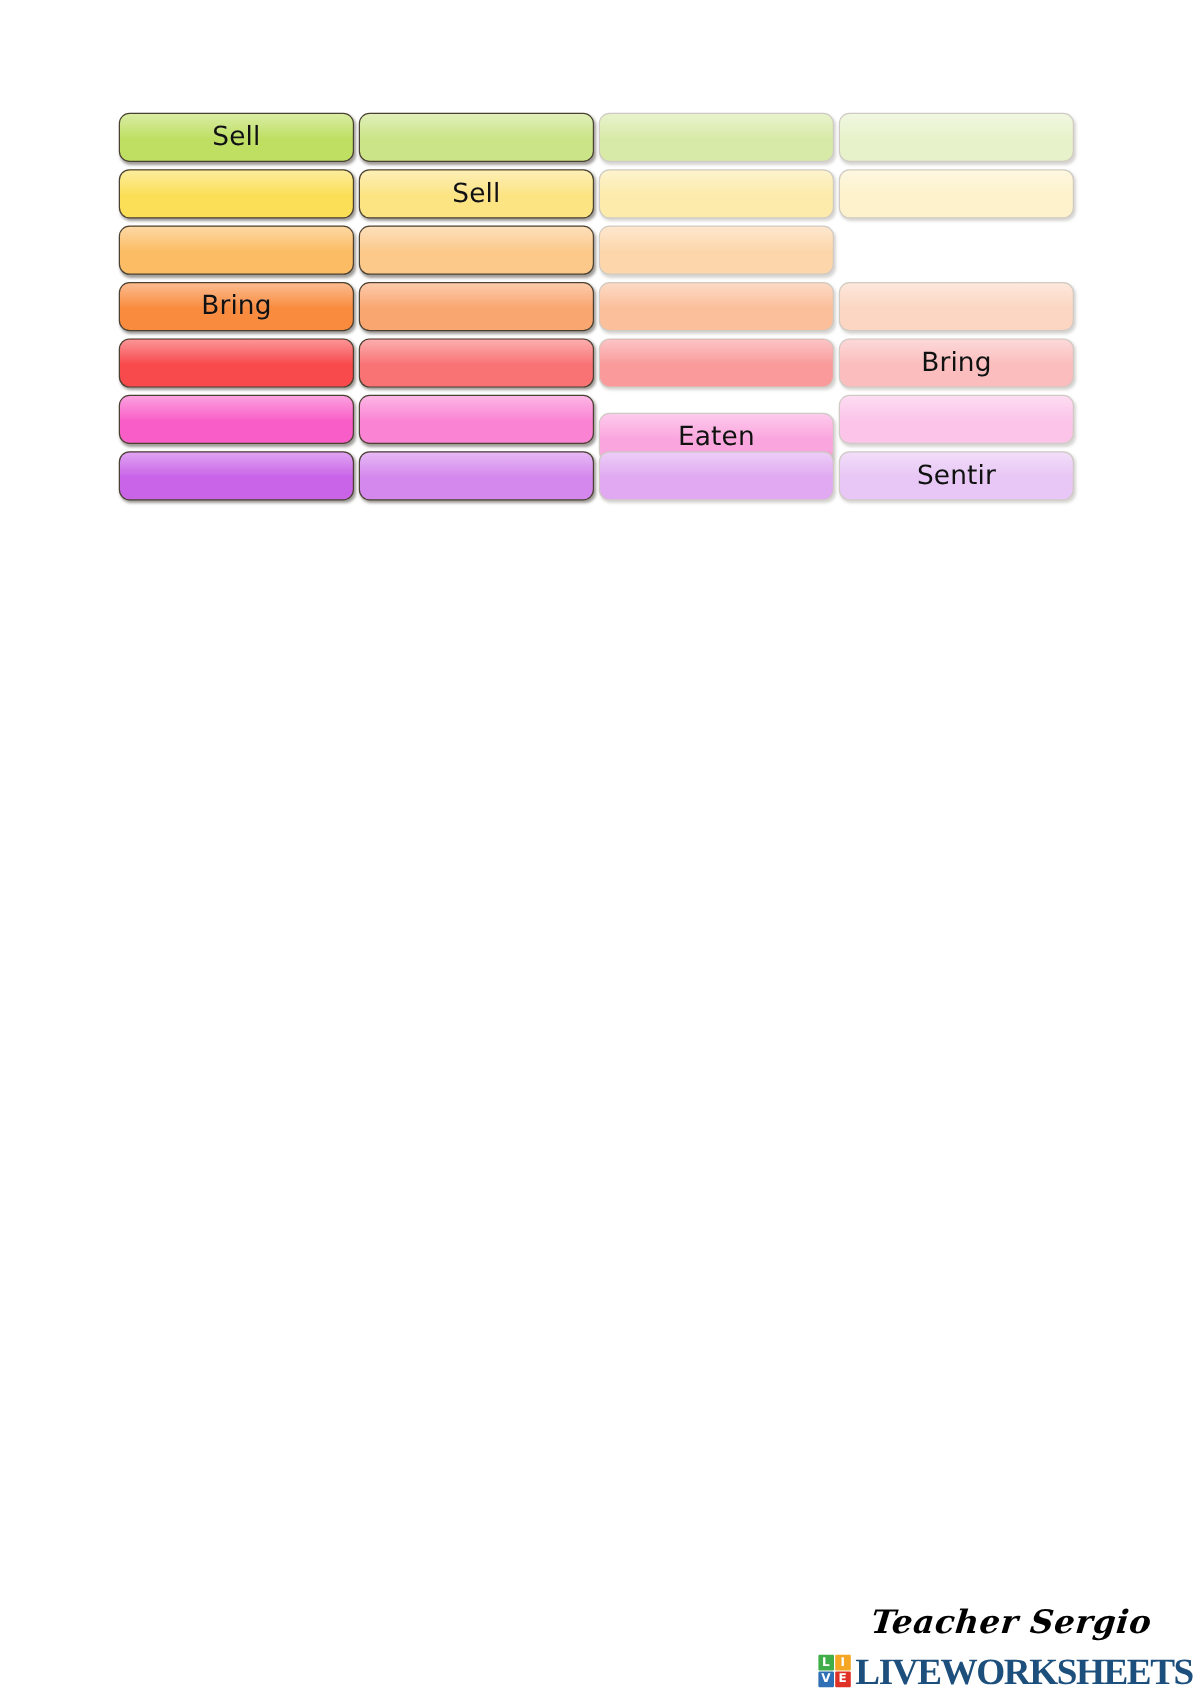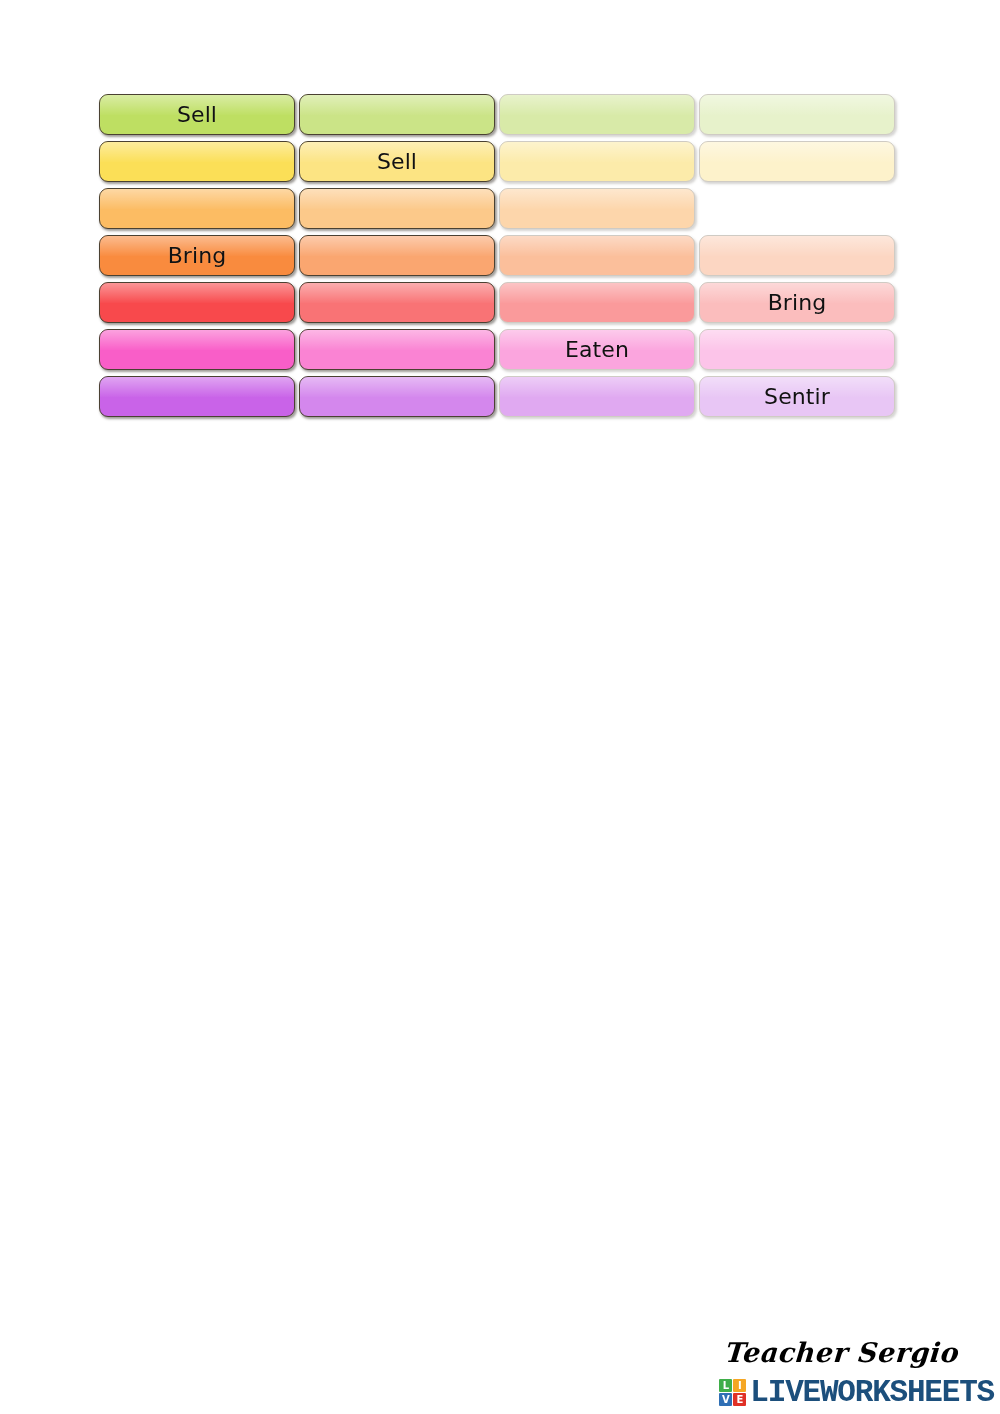--- a/index.html
+++ b/index.html
@@ -123,21 +123,21 @@
     color: #ffffff;
     border-radius: 1px;
     line-height: 1;
   }
   .logo-tile.tile-l { background: #3fae49; }
   .logo-tile.tile-i { background: #f5a623; }
   .logo-tile.tile-v { background: #2f6fb5; }
   .logo-tile.tile-e { background: #e03127; }
 
   #logo-wordmark {
-    font-family: Liberation Mono, monospace;
+    font-family: Liberation Serif, serif;
     font-weight: bold;
     font-size: 31px;
     color: #1c4f7c;
     letter-spacing: -1.2px;
     line-height: 1;
   }
 </style>
 </head>
 <body>
 
@@ -209,21 +209,21 @@
         <span class="cell-text">Bring</span>
       </div>
     </div>
     <div class="grid-row">
       <div class="grid-cell edge-dark" style="background: linear-gradient(rgb(249, 94, 200), rgb(249, 94, 200)) rgb(249, 94, 200);">
         <span class="cell-text"></span>
       </div>
       <div class="grid-cell edge-dark" style="background: linear-gradient(rgb(250, 131, 211), rgb(250, 131, 211)) rgb(250, 131, 211);">
         <span class="cell-text"></span>
       </div>
-      <div class="grid-cell edge-light" style="background: linear-gradient(rgb(251, 165, 222), rgb(251, 165, 222)) rgb(251, 165, 222);">
+      <div class="grid-cell edge-light" style="background: linear-gradient(rgb(251, 165, 222), rgb(251, 165, 222)) rgb(251, 165, 222); margin-top: 15px;">
         <span class="cell-text">Eaten</span>
       </div>
       <div class="grid-cell edge-light" style="background: linear-gradient(rgb(252, 196, 233), rgb(252, 196, 233)) rgb(252, 196, 233);">
         <span class="cell-text"></span>
       </div>
     </div>
     <div class="grid-row">
       <div class="grid-cell edge-dark" style="background: linear-gradient(rgb(201, 99, 232), rgb(201, 99, 232)) rgb(201, 99, 232);">
         <span class="cell-text"></span>
       </div>

